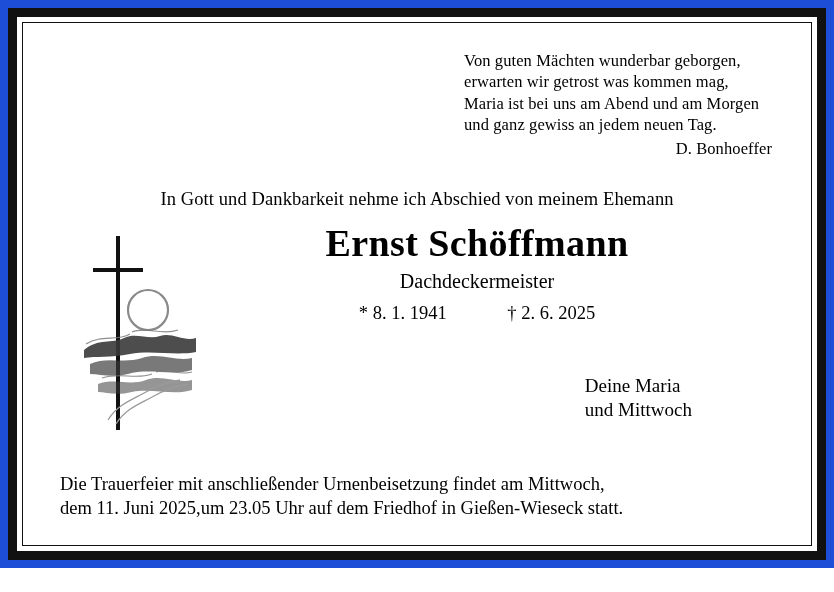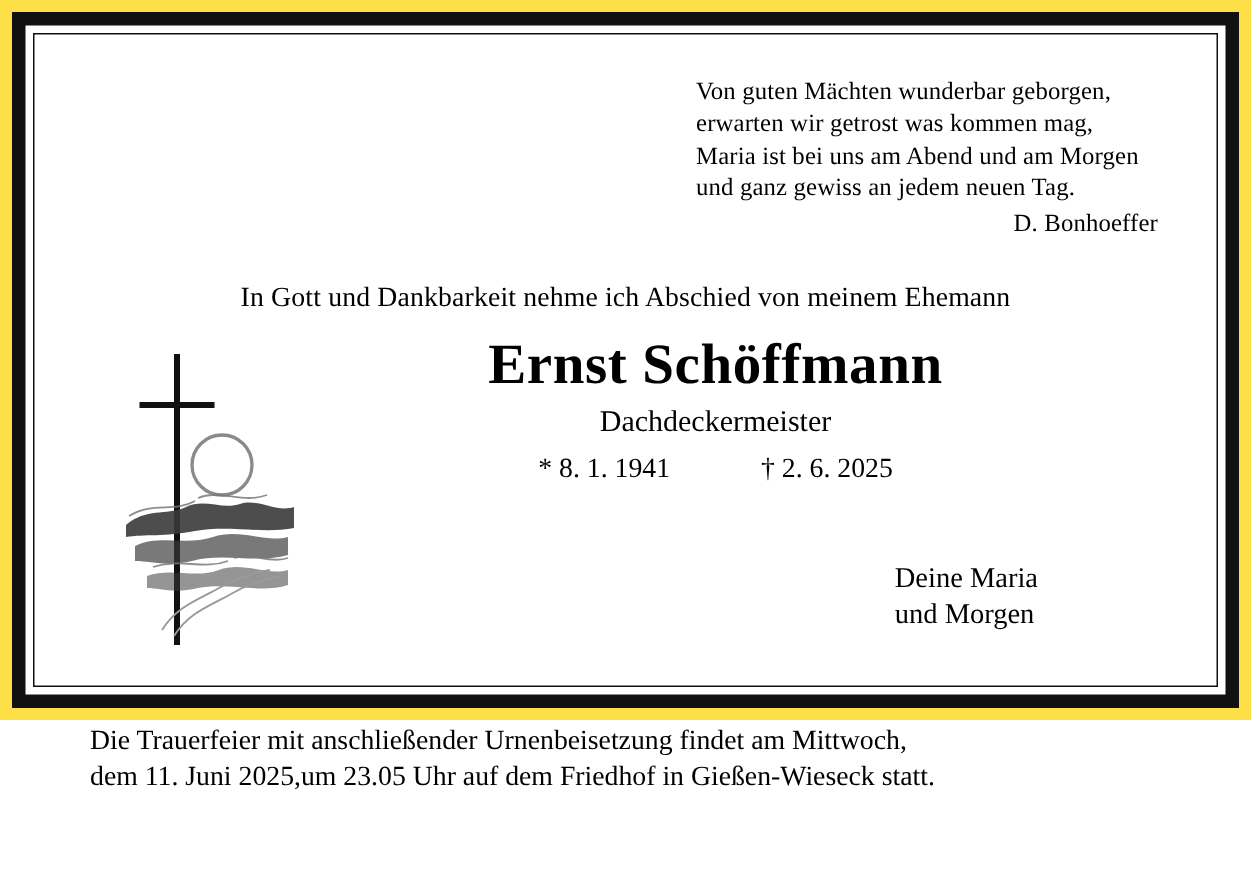--- a/index.html
+++ b/index.html
@@ -11,22 +11,22 @@
     width: 834px;
     height: 592px;
     font-family: "Liberation Serif", serif;
     color: #000000;
     overflow: hidden;
   }
 
   .page {
     position: relative;
     width: 834px;
-    height: 480px;
-    background: #fde047;
+    height: 568px;
+    background: #1d4ed8;
     box-sizing: border-box;
   }
 
   
   .border-outer {
     position: absolute;
     left: 8px;
     top: 8px;
     right: 8px;
     bottom: 8px;
@@ -128,21 +128,21 @@
     margin-left: 41px;
   }
 
   .place-date {
     margin-top: 6px;
     font-size: 18px;
     padding-left: 6px;
   }
 
   .ceremony {
-    margin-top: 28px;
+    margin-top: 18px;
     font-size: 18.5px;
     line-height: 1.30;
     padding-left: 6px;
   }
   .ceremony div { white-space: nowrap; }
 </style>
 </head>
 <body>
 
 <div class="page">
@@ -195,21 +195,21 @@
         <div class="deceased-name">Ernst Schöffmann</div>
         <div class="profession">Dachdeckermeister</div>
         <div class="dates">
           <span class="birth">* 8. 1. 1941</span>
           <span class="death">† 2. 6. 2025</span>
         </div>
       </div>
 
       <div class="mourners">
         <div>Deine Maria</div>
-        <div>und Morgen</div>
+        <div>und Mittwoch</div>
       </div>
     </div>
 
 
     <div class="ceremony">
       <div>Die Trauerfeier mit anschließender Urnenbeisetzung findet am Mittwoch,</div>
       <div>dem 11. Juni 2025,um 23.05 Uhr auf dem Friedhof in Gießen-Wieseck statt.</div>
     </div>
 
   </div>

